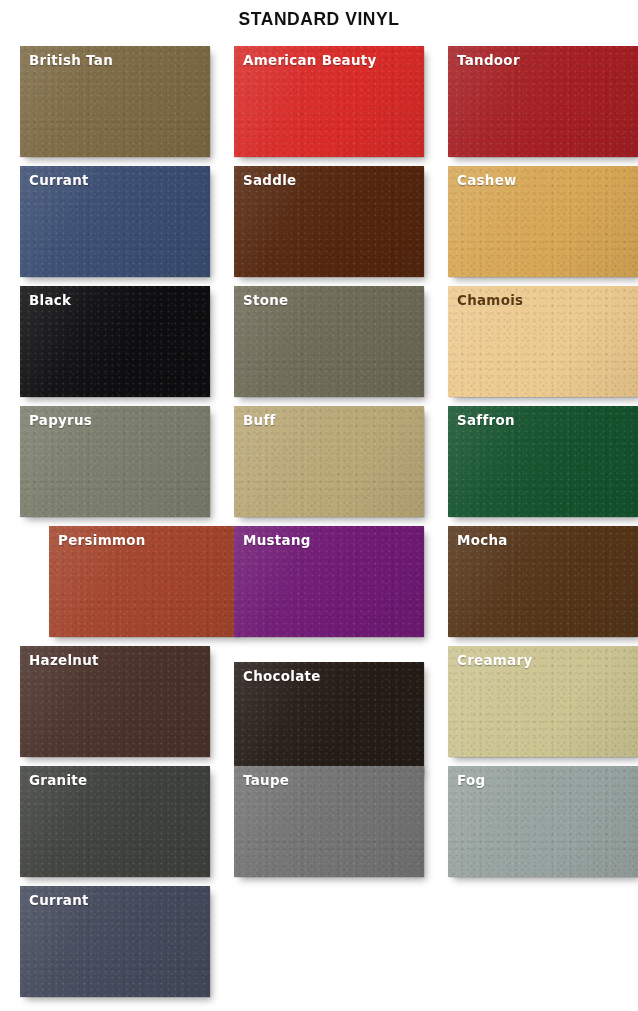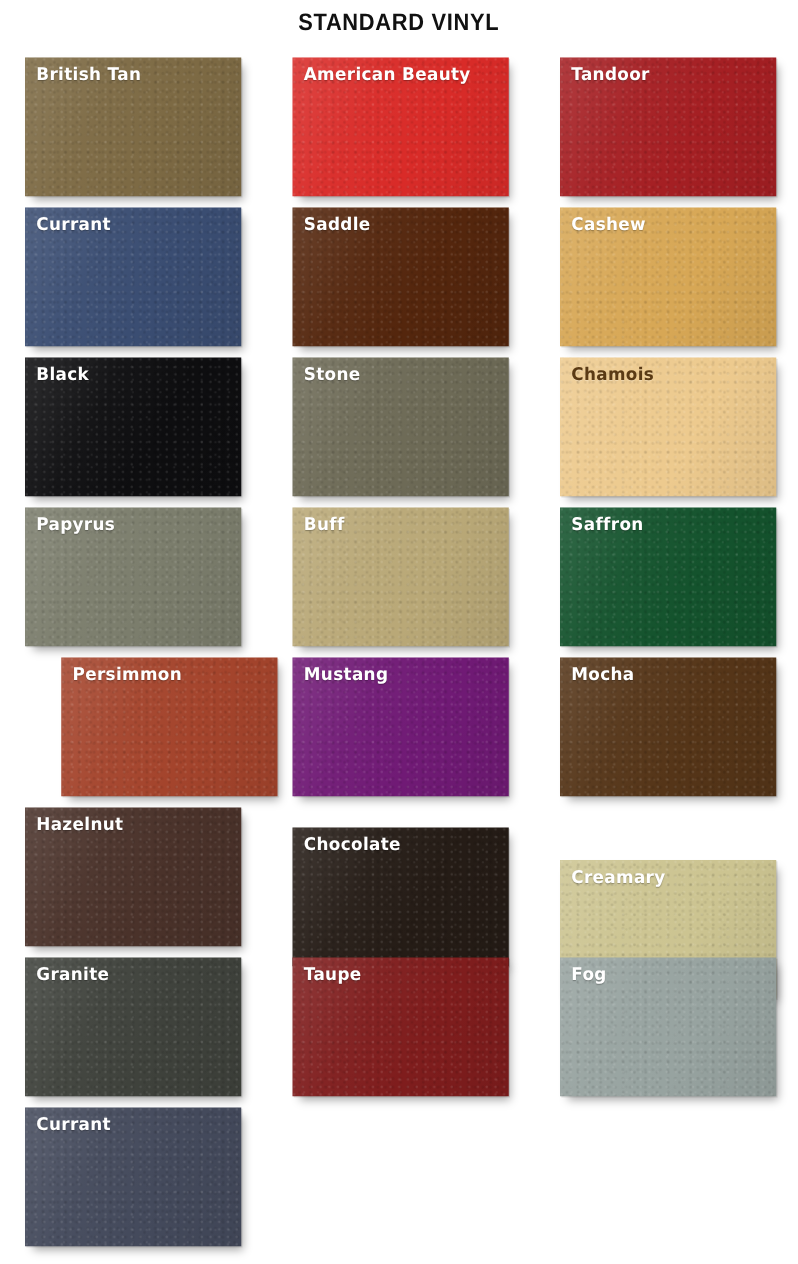--- a/index.html
+++ b/index.html
@@ -48,21 +48,21 @@
     width: 600px;
     display: grid;
     grid-template-columns: repeat(3, 173px);
     grid-auto-rows: 111px;
     column-gap: 41px;
     row-gap: 9px;
   }
 
   .swatch {
     position: relative;
-    width: 173px;
+    width: 190px;
     height: 111px;
     box-sizing: border-box;
     overflow: visible;
     box-shadow:
       4px 5px 7px -2px rgba(0,0,0,0.34),
       1px 1px 0 0 rgba(0,0,0,0.10);
   }
 
   
   .swatch .grain {
@@ -194,31 +194,31 @@
       <div class="swatch" style="background: rgb(74, 50, 42); text-align: right;">
         <div class="sheen"></div>
         <div class="grain"></div>
         <div class="swatch-label" style="color: rgb(255, 255, 255);">Hazelnut</div>
       </div>
       <div class="swatch" style="background: rgb(37, 28, 22); margin-top: 16px;">
         <div class="sheen"></div>
         <div class="grain"></div>
         <div class="swatch-label" style="color: rgb(255, 255, 255);">Chocolate</div>
       </div>
-      <div class="swatch" style="background: rgb(204, 196, 145); margin-top: 42px;">
+      <div class="swatch" style="background: rgb(204, 196, 145);">
         <div class="sheen"></div>
         <div class="grain"></div>
         <div class="swatch-label" style="color: rgb(255, 255, 255);">Creamary</div>
       </div>
       <div class="swatch" style="background: rgb(63, 66, 60);">
         <div class="sheen"></div>
         <div class="grain"></div>
         <div class="swatch-label" style="color: rgb(255, 255, 255);">Granite</div>
       </div>
-      <div class="swatch" style="background: #7f1d1d;">
+      <div class="swatch" style="background: #737373;">
         <div class="sheen"></div>
         <div class="grain"></div>
         <div class="swatch-label" style="color: rgb(255, 255, 255);">Taupe</div>
       </div>
       <div class="swatch" style="background: rgb(151, 163, 160);">
         <div class="sheen"></div>
         <div class="grain"></div>
         <div class="swatch-label" style="color: rgb(255, 255, 255);">Fog</div>
       </div>
       <div class="swatch" style="background: rgb(68, 74, 92);">

